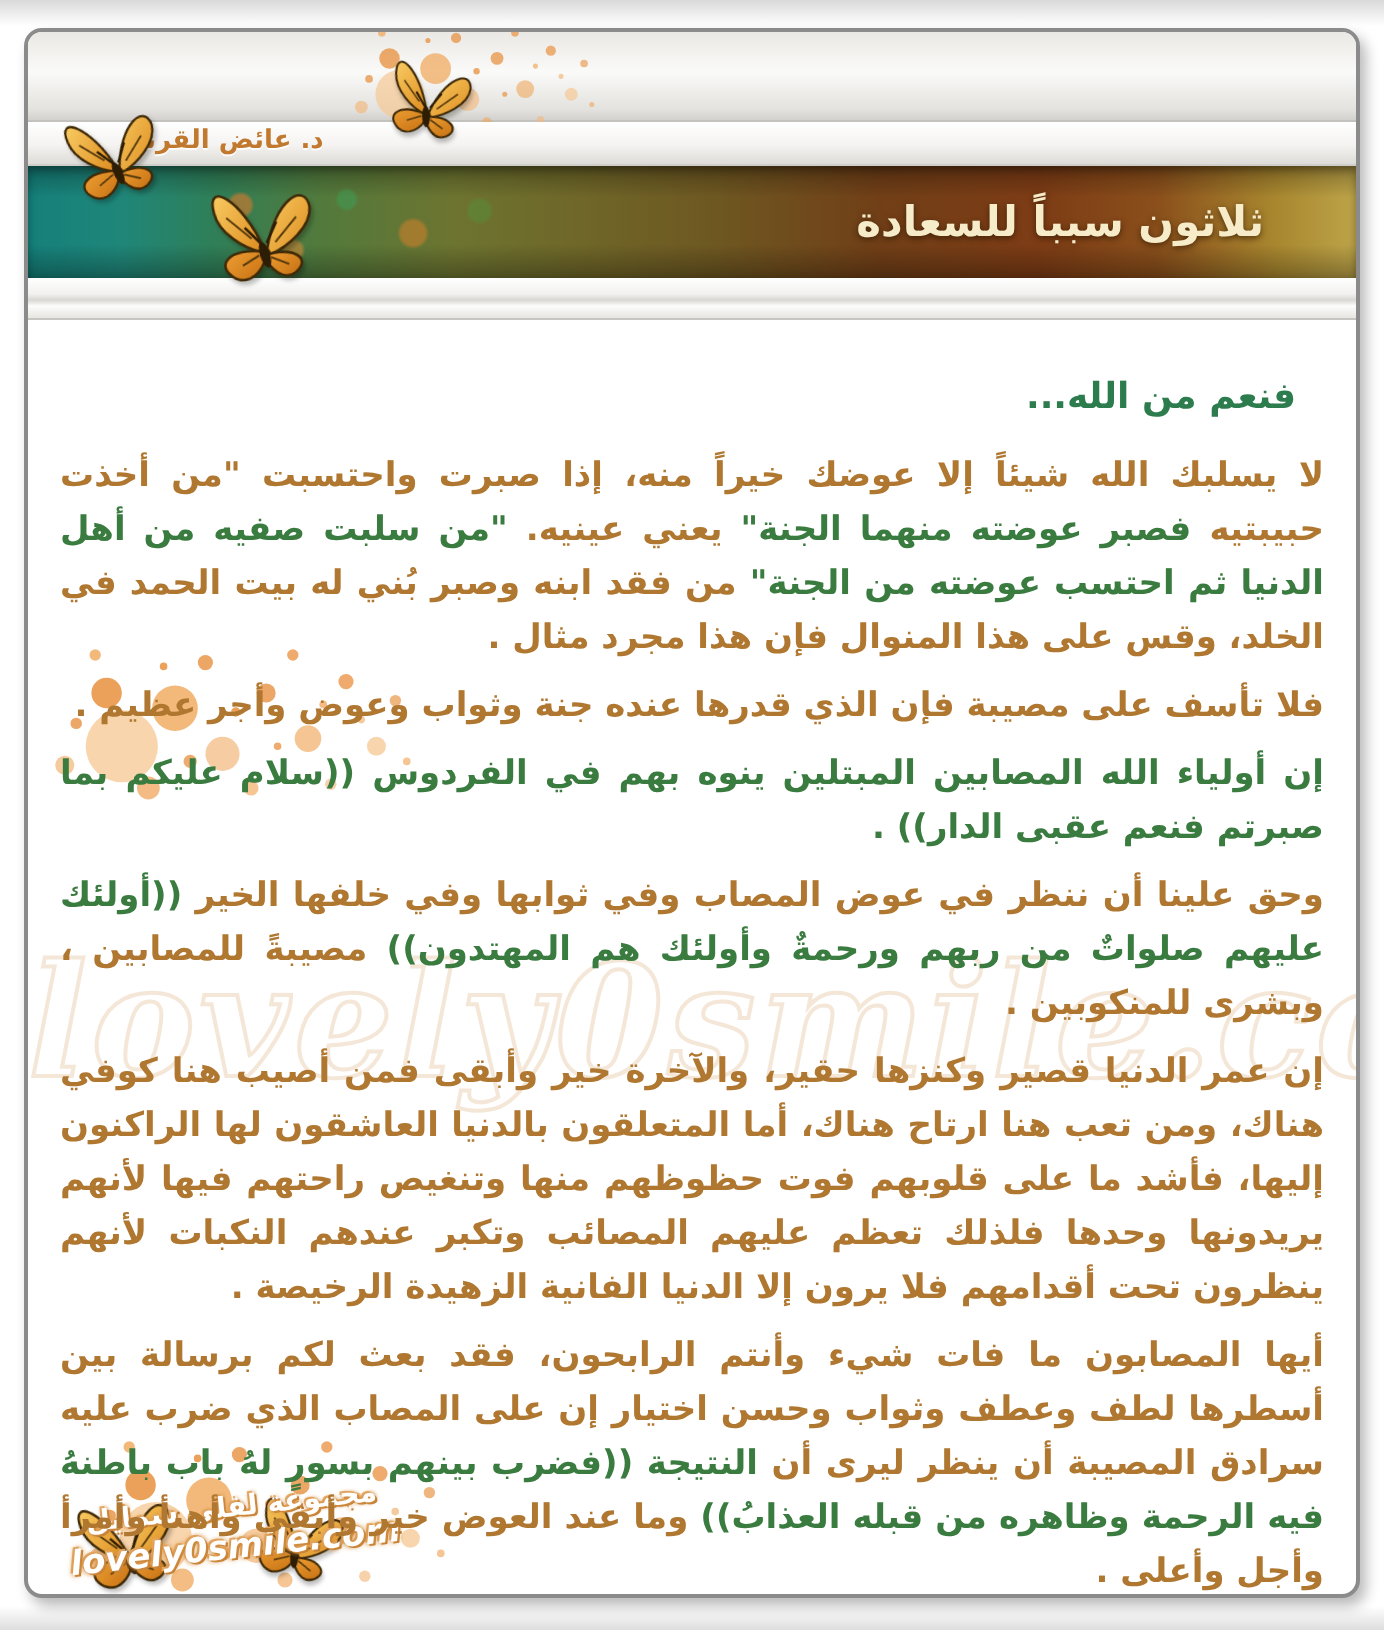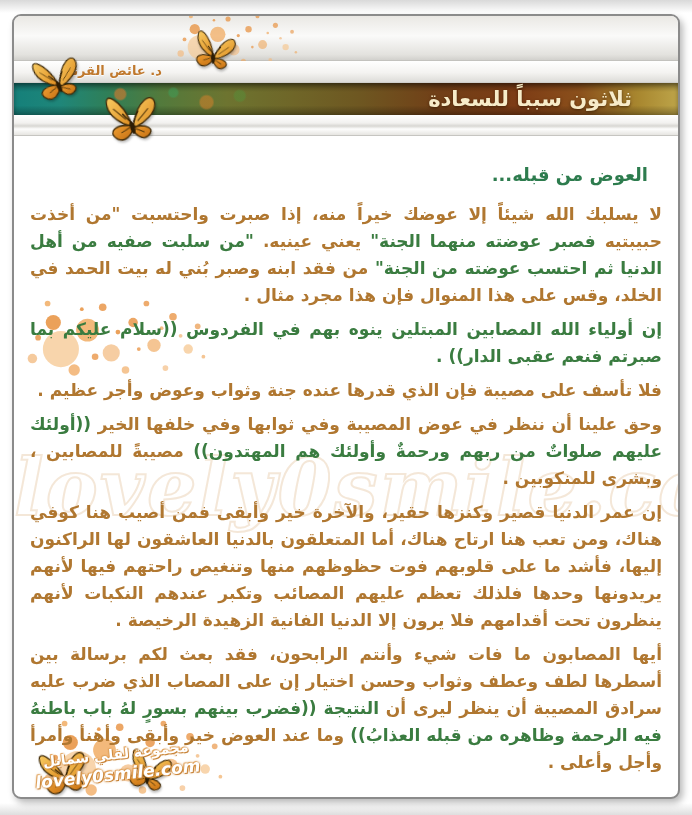--- a/index.html
+++ b/index.html
@@ -28,21 +28,21 @@
     position:relative;height:21px;
     background:linear-gradient(180deg,#ffffff 0%,#f4f3f1 55%,#dddcd8 100%);
     border-bottom:1px solid #cfcecb;
   }
   .author-label{
     position:absolute;left:46px;top:2px;font-size:13px;font-weight:bold;
     color:var(--author-orange,#c0792e);direction:rtl;white-space:nowrap;
     text-shadow:0 1px 0 rgba(255,255,255,.8);
   }
   .color-bar{
-    position:relative;height:32px;
+    position:relative;height:56px;
     background:
       radial-gradient(circle at 16% 35%, rgba(235,120,40,.55) 0 5px, transparent 7px),
       radial-gradient(circle at 20% 75%, rgba(240,140,50,.5) 0 4px, transparent 6px),
       radial-gradient(circle at 24% 30%, rgba(60,160,90,.5) 0 4px, transparent 6px),
       radial-gradient(circle at 29% 60%, rgba(235,130,40,.45) 0 6px, transparent 8px),
       radial-gradient(circle at 34% 40%, rgba(80,150,60,.4) 0 5px, transparent 7px),
       linear-gradient(180deg, rgba(0,0,0,.28) 0%, rgba(0,0,0,0) 28%, rgba(0,0,0,0) 70%, rgba(0,0,0,.3) 100%),
       linear-gradient(90deg,#15807a 0%,#1f8679 7%,#2f7f58 14%,#527a3c 22%,#6d7430 32%,#6f6628 42%,#6e5721 52%,#713f17 64%,#7d3c15 76%,#8a4f1b 85%,#a8872f 94%,#bda449 100%);
     box-shadow:inset 0 2px 4px rgba(0,0,0,.35);
   }
@@ -187,26 +187,26 @@
       <use href="#butterfly"></use>
     </svg>
   <svg class="butterfly bf-3">
       <use href="#butterfly"></use>
     </svg>
 
   <div class="content">
     <svg class="splat splat-content" style="position:absolute;">
         <use href="#splatter"></use>
       </svg>
-    <h1 class="article-heading">العوض من قبله...</h1>
+    <h1 class="article-heading">فنعم من الله...</h1>
     <div class="paragraphs">
         <p><span class="seg-brown">لا يسلبك الله شيئاً إلا عوضك خيراً منه، إذا صبرت واحتسبت "من أخذت حبيبتيه </span><span class="seg-green">فصبر عوضته منهما الجنة"</span><span class="seg-brown"> يعني عينيه. </span><span class="seg-green">"من سلبت صفيه من أهل الدنيا ثم احتسب عوضته من الجنة"</span><span class="seg-brown"> من فقد ابنه وصبر بُني له بيت الحمد في الخلد، وقس على هذا المنوال فإن هذا مجرد مثال .</span></p>
+        <p><span class="seg-brown">فلا تأسف على مصيبة فإن الذي قدرها عنده جنة وثواب وعوض وأجر عظيم .</span></p>
         <p><span class="seg-green">إن أولياء الله المصابين المبتلين ينوه بهم في الفردوس ((سلام عليكم بما صبرتم فنعم عقبى الدار)) .</span></p>
-        <p><span class="seg-brown">فلا تأسف على مصيبة فإن الذي قدرها عنده جنة وثواب وعوض وأجر عظيم .</span></p>
-        <p><span class="seg-brown">وحق علينا أن ننظر في عوض المصيبة وفي ثوابها وفي خلفها الخير </span><span class="seg-green">((أولئك عليهم صلواتٌ من ربهم ورحمةٌ وأولئك هم المهتدون))</span><span class="seg-brown"> مصيبةً للمصابين ، وبشرى للمنكوبين .</span></p>
+        <p><span class="seg-brown">وحق علينا أن ننظر في عوض المصاب وفي ثوابها وفي خلفها الخير </span><span class="seg-green">((أولئك عليهم صلواتٌ من ربهم ورحمةٌ وأولئك هم المهتدون))</span><span class="seg-brown"> مصيبةً للمصابين ، وبشرى للمنكوبين .</span></p>
         <p><span class="seg-brown">إن عمر الدنيا قصير وكنزها حقير، والآخرة خير وأبقى فمن أصيب هنا كوفي هناك، ومن تعب هنا ارتاح هناك، أما المتعلقون بالدنيا العاشقون لها الراكنون إليها، فأشد ما على قلوبهم فوت حظوظهم منها وتنغيص راحتهم فيها لأنهم يريدونها وحدها فلذلك تعظم عليهم المصائب وتكبر عندهم النكبات لأنهم ينظرون تحت أقدامهم فلا يرون إلا الدنيا الفانية الزهيدة الرخيصة .</span></p>
         <p><span class="seg-brown">أيها المصابون ما فات شيء وأنتم الرابحون، فقد بعث لكم برسالة بين أسطرها لطف وعطف وثواب وحسن اختيار إن على المصاب الذي ضرب عليه سرادق المصيبة أن ينظر ليرى أن </span><span class="seg-green">النتيجة ((فضرب بينهم بسورٍ لهُ باب باطنهُ فيه الرحمة وظاهره من قبله العذابُ))</span><span class="seg-brown"> وما عند العوض خير وأبقى وأهنأ وأمرأ وأجل وأعلى .</span></p>
       </div>
     <div class="watermark">lovely0smile.com</div>
   </div>
 
   <div class="footer-area">
     <svg class="splat splat-footer">
         <use href="#splatter"></use>
       </svg>

